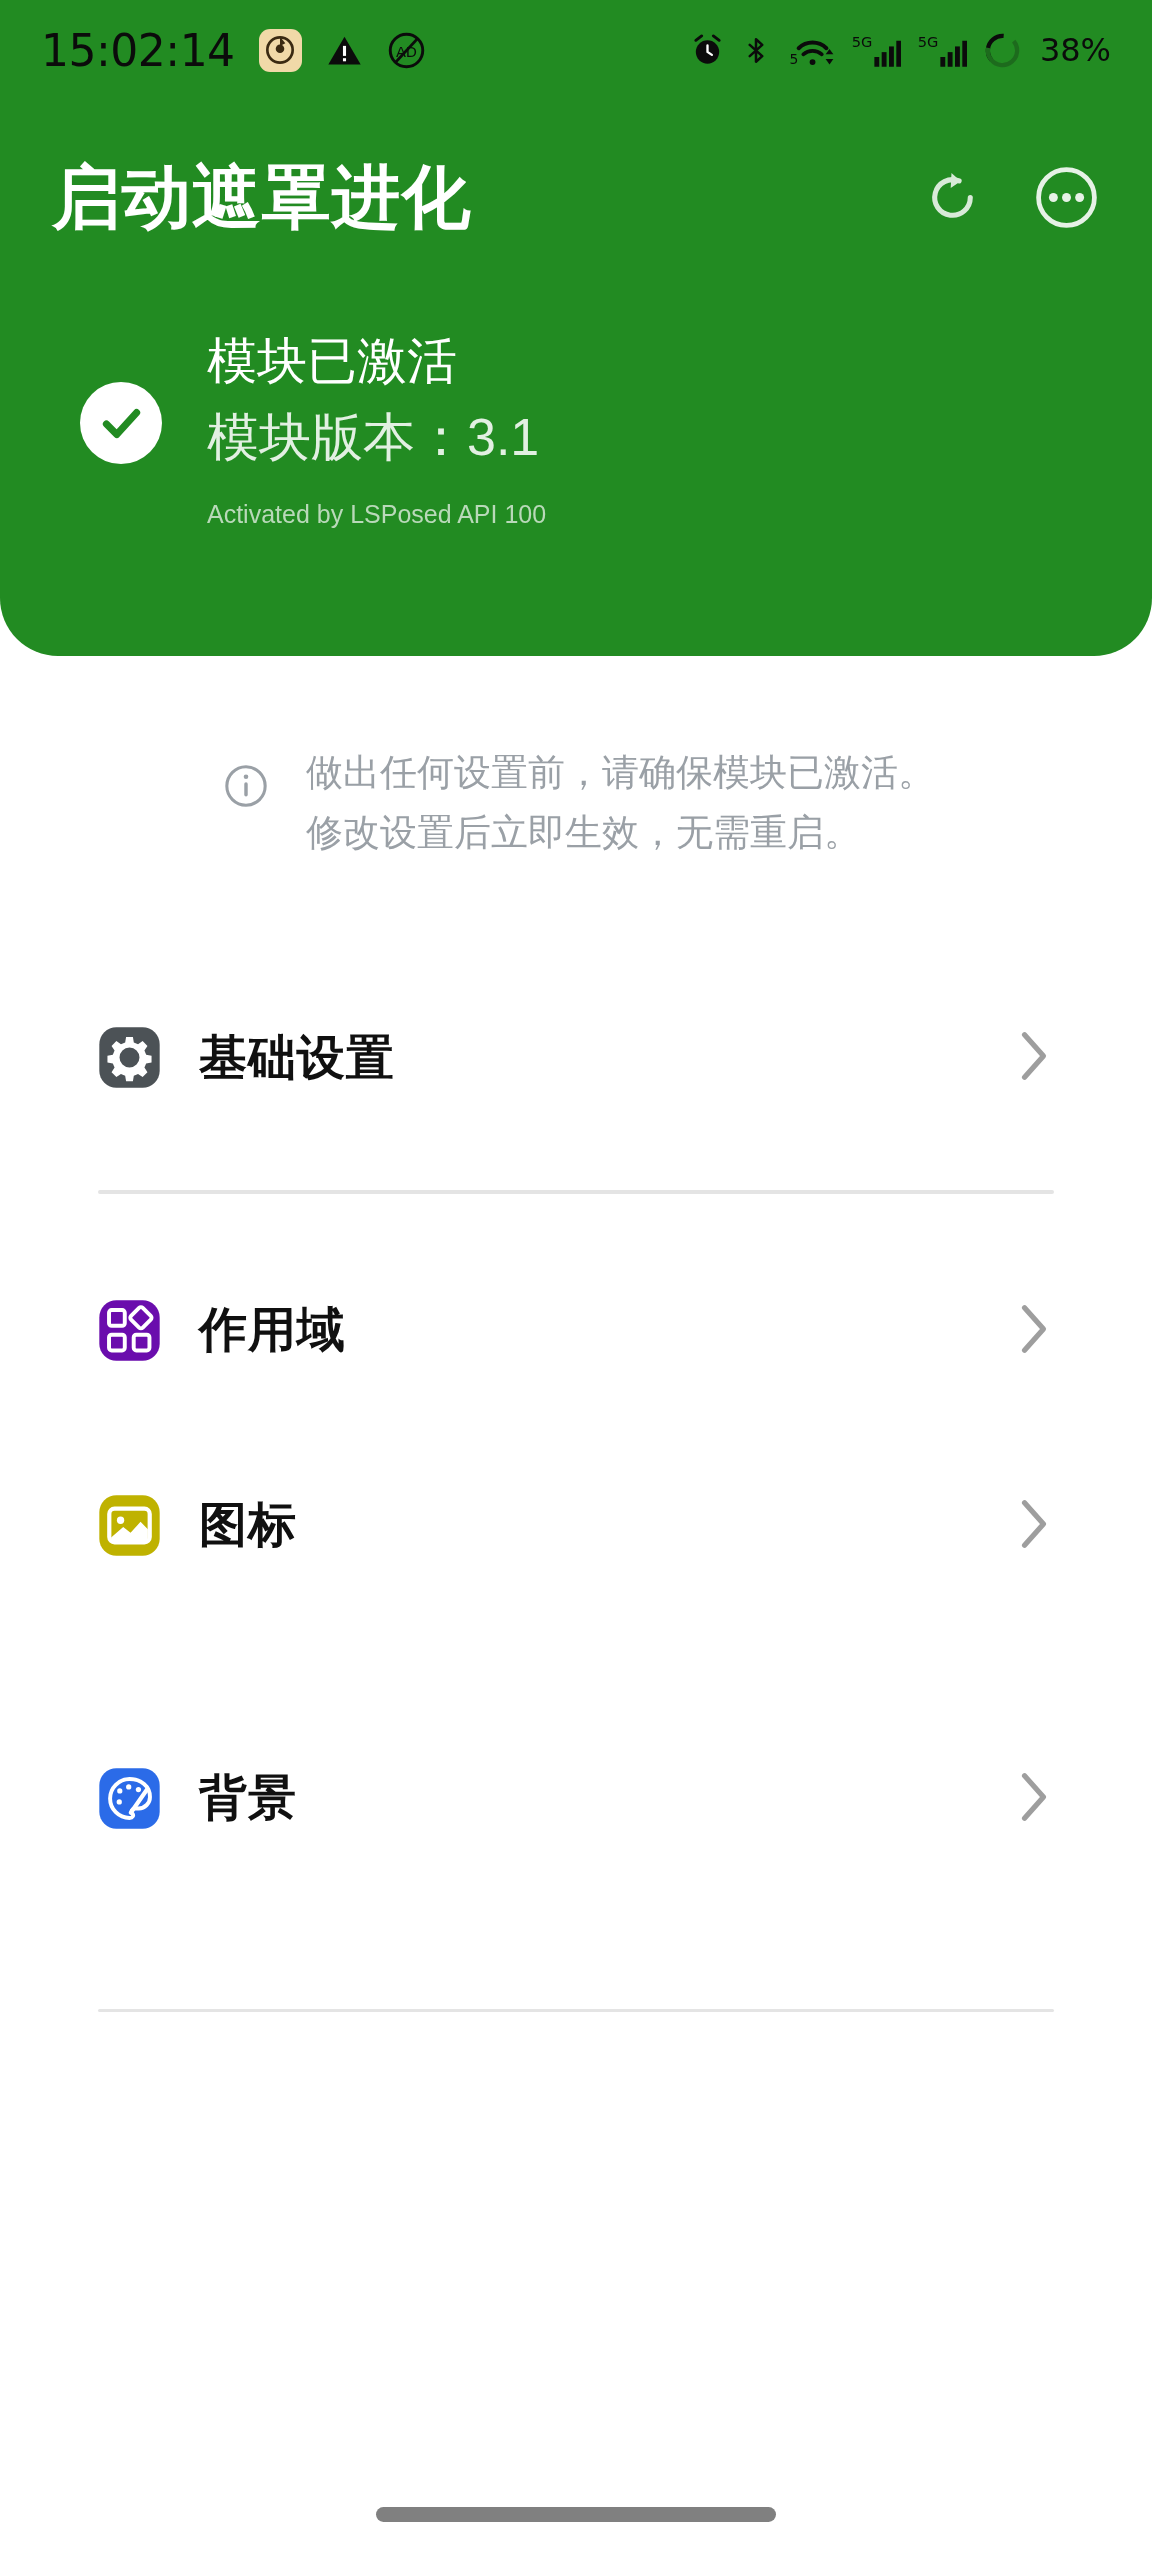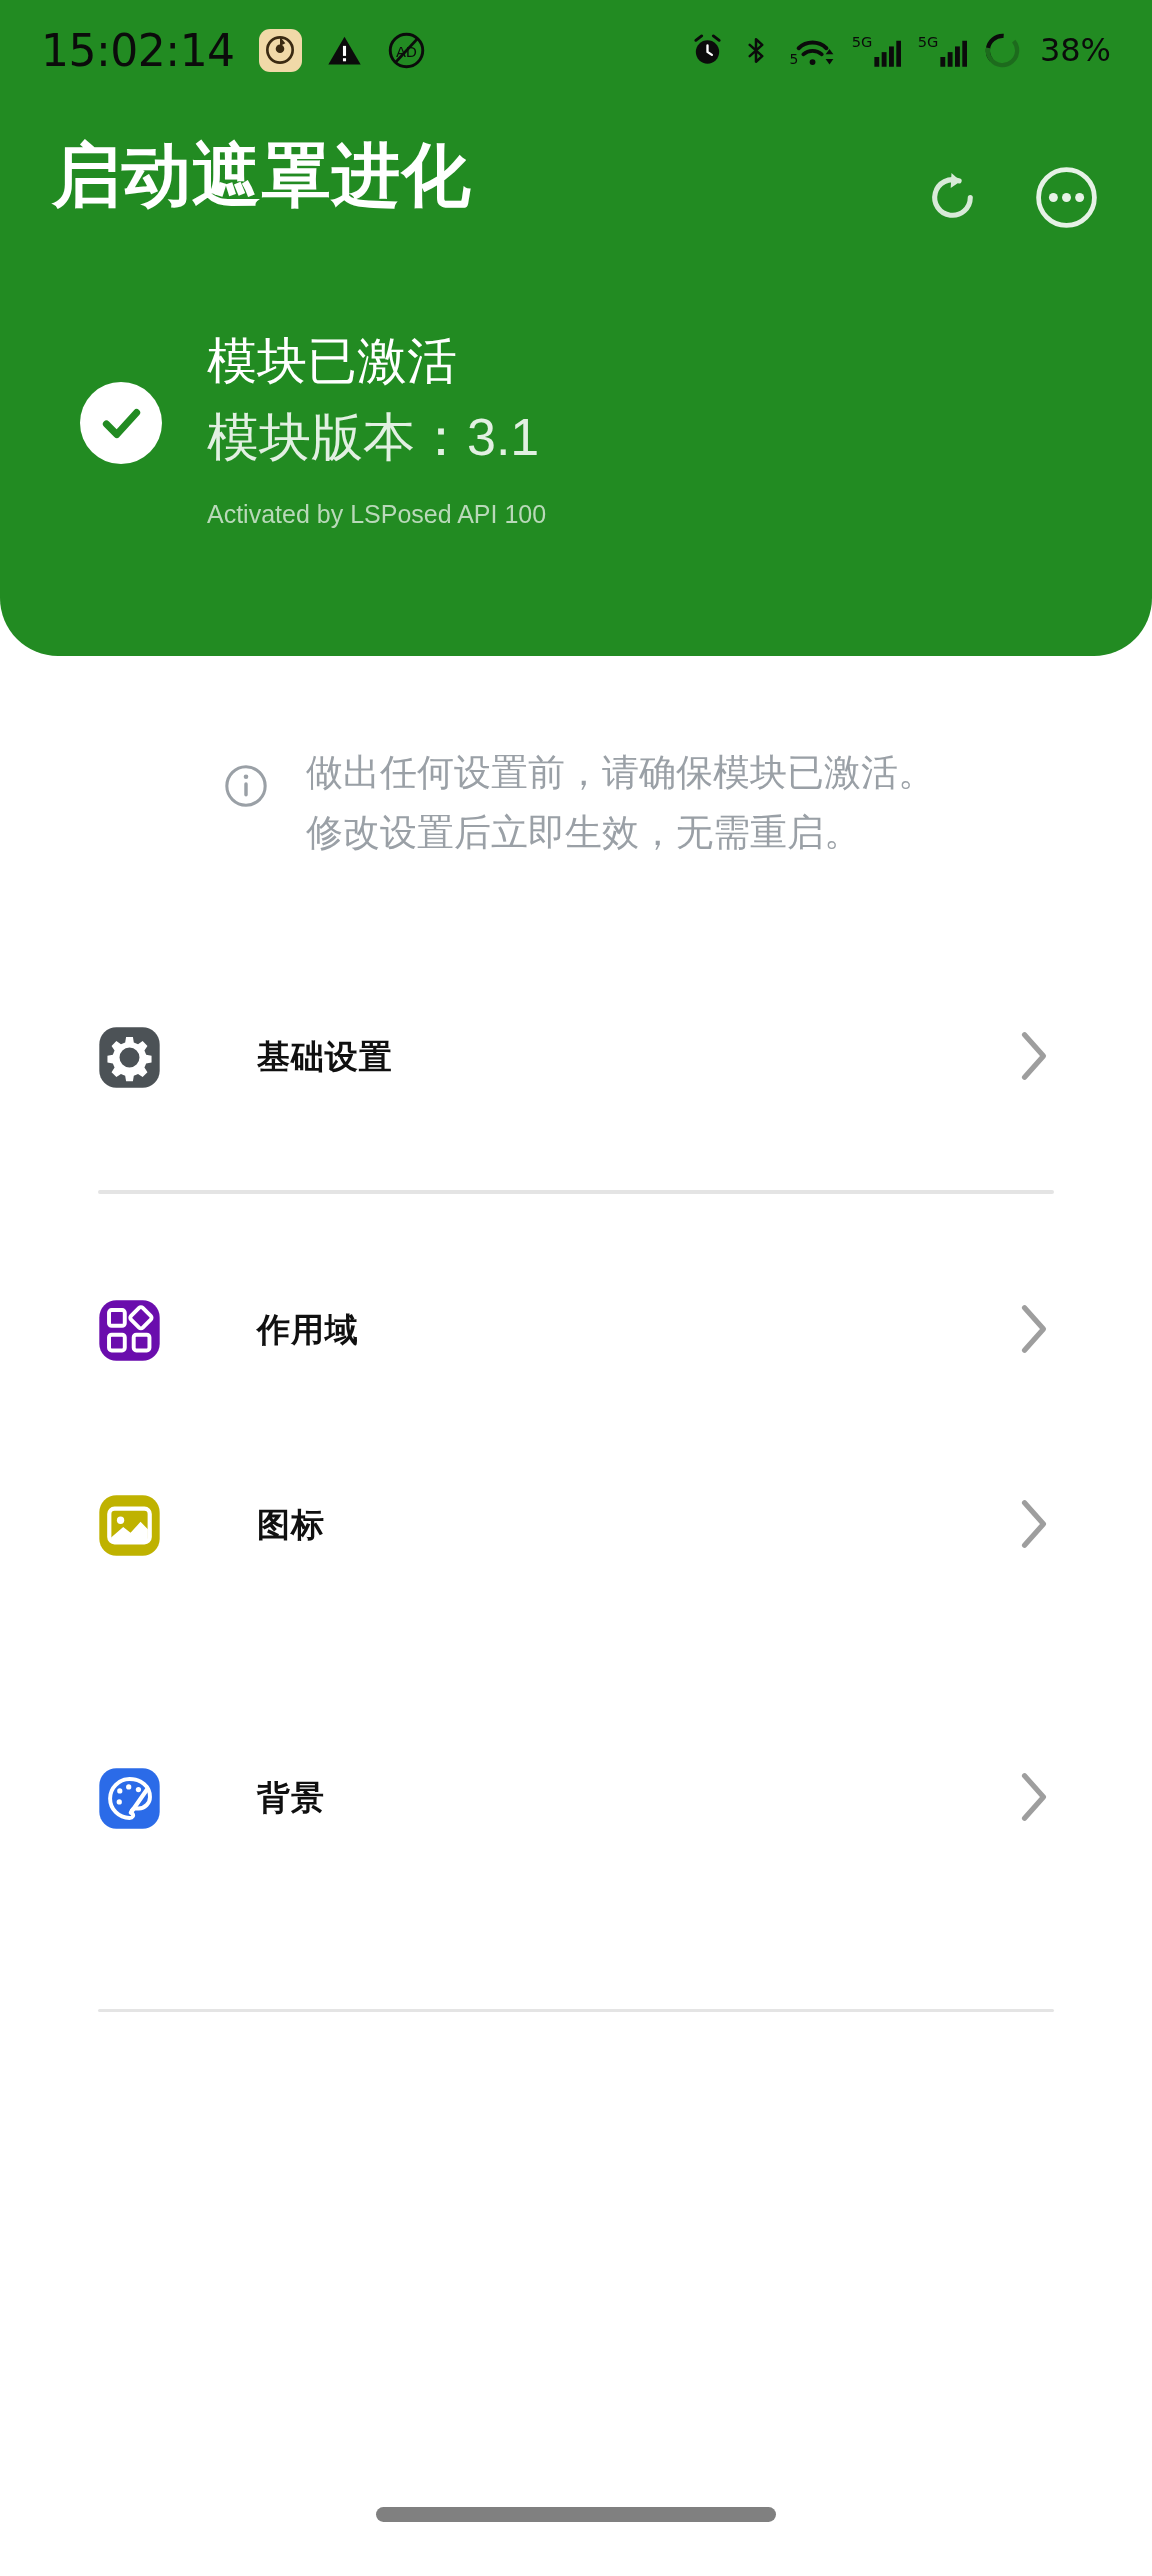--- a/index.html
+++ b/index.html
@@ -36,21 +36,21 @@
     background:#f0d9a8; display:flex; align-items:center; justify-content:center;
   }
   .sb-batt {
     font-size:32px; color:#0b0b0b; font-family:"DejaVu Sans",sans-serif;
     margin-left:1.9px;
   }
 
   
   .titlebar {
     position:absolute; top:141px; left:0; width:1152px; height:112px;
-    display:flex; padding:0 52px;
+    display:flex; align-items:center; padding:0 52px;
   }
   .app-title {
     font-size:69px; font-weight:bold; color:#ffffff; letter-spacing:0.9px;
     line-height:1;
   }
   .title-actions { margin-left:auto; display:flex; align-items:center; gap:50px; }
   .ticon { cursor:pointer; display:flex; align-items:center; justify-content:center; }
 
   
   .statuscard {
@@ -88,21 +88,21 @@
   
   .menu { position:absolute; top:999px; left:0; width:1152px; }
   .row {
     position:relative; height:117px;
     display:flex; align-items:center; padding:0 102px 0 98px;
     cursor:pointer;
   }
   .row-ico { flex:0 0 63px; height:63px; }
   .row-ico svg { display:block; }
   .row-label {
-    margin-left:96px; font-size:33px; color:#101010; font-weight:bold;
+    margin-left:38px; font-size:48px; color:#101010; font-weight:bold;
     letter-spacing:0.9px;
   }
   .chev { margin-left:auto; }
   .divider {
     height:3.7px; background:#e4e4e4; margin:0 98px; border-radius:1.9px;
   }
   .gap-sm { height:74px; }
   .gap-md { height:78px; }
   .row-space { height:78px; }
 

